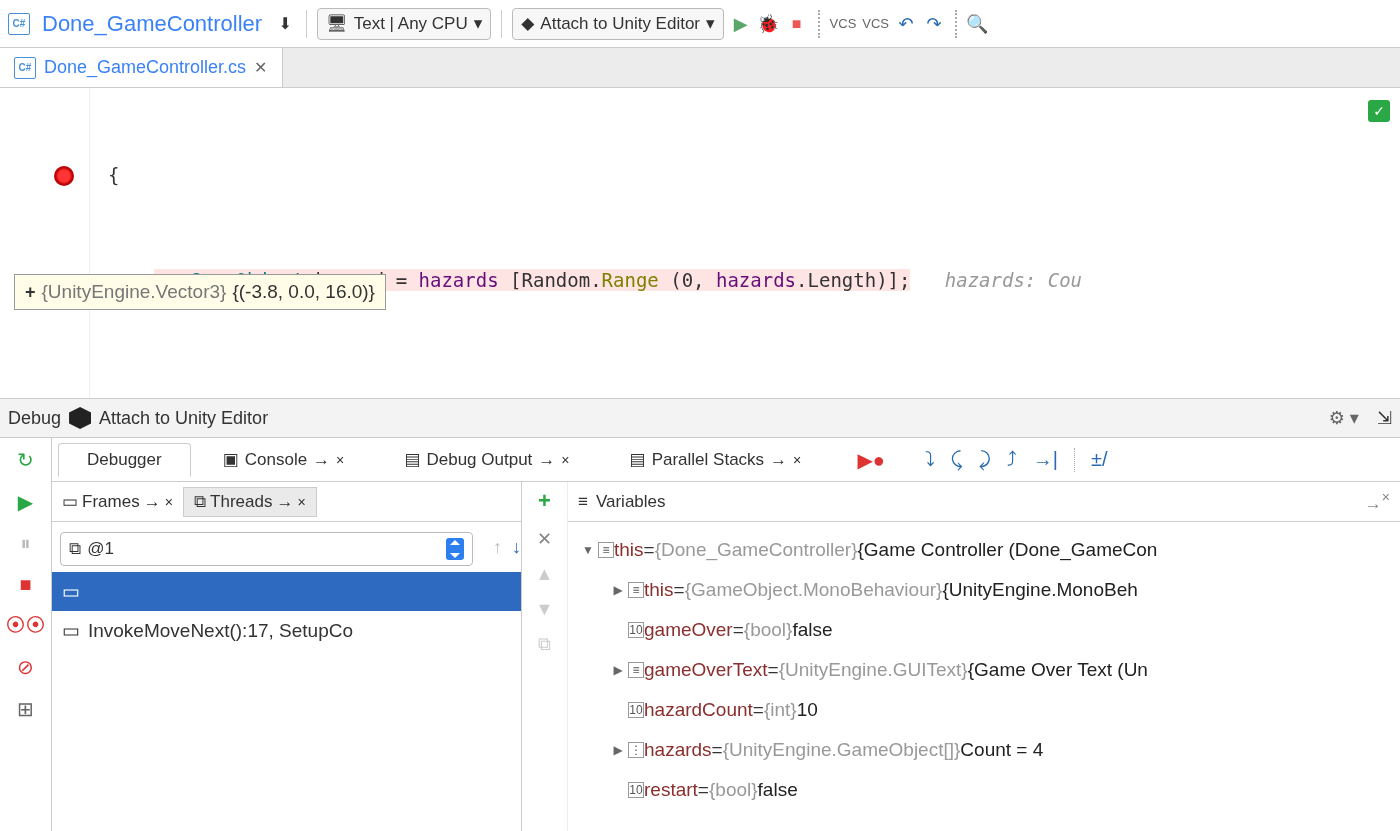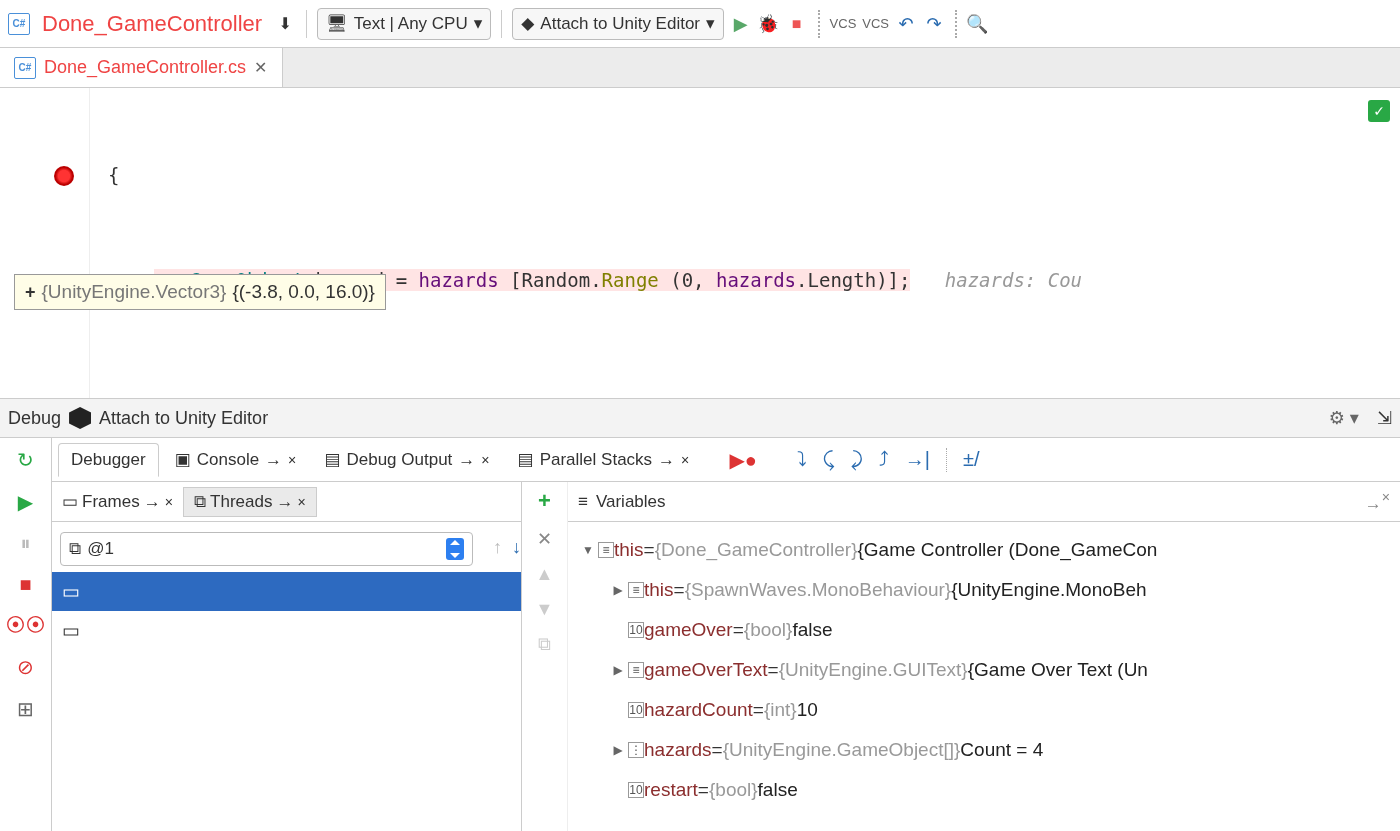--- a/index.html
+++ b/index.html
@@ -1,33 +1,33 @@
 <!DOCTYPE html>
 <html><head>
 <meta charset="utf-8">
 <style>
 * { box-sizing: border-box; margin: 0; padding: 0; }
 body { font-family: -apple-system, "Segoe UI", Arial, sans-serif; font-size: 14px; background: #fff; color: #333; overflow: hidden; width: 1400px; height: 831px; }
 .toolbar-top { display: flex; align-items: center; height: 48px; padding: 0 8px; border-bottom: 1px solid #ccc; gap: 6px; }
 .icon-csharp { width: 22px; height: 22px; background: #fff; border: 1px solid #4a90d9; border-radius: 2px; display: flex; align-items: center; justify-content: center; font-size: 10px; color: #4a90d9; font-weight: bold; }
-.breadcrumb-link { color: #ef4444; font-size: 22px; padding: 0 6px; }
+.breadcrumb-link { color: #3b82f6; font-size: 22px; padding: 0 6px; }
 .tb-btn { height: 32px; display: inline-flex; align-items: center; padding: 0 8px; border: 1px solid #bbb; border-radius: 4px; background: #f7f7f7; gap: 6px; font-size: 17px; }
 .tb-icon { width: 22px; height: 22px; display: inline-flex; align-items: center; justify-content: center; font-size: 16px; }
 .sep { width: 1px; height: 28px; background: #ccc; margin: 0 4px; }
 .dotted-sep { width: 0; height: 28px; border-left: 2px dotted #aaa; margin: 0 4px; }
 .play-icon { color: #59a869; font-size: 18px; }
 .bug-icon { color: #333; font-size: 18px; }
 .stop-icon { color: #e55; font-size: 16px; }
 .vcs-label { font-size: 13px; color: #666; }
 .undo-icon, .redo-icon { color: #2b6cb0; font-size: 18px; }
 .search-icon { font-size: 18px; }
 
 .tabstrip { display: flex; height: 40px; background: #ececec; border-bottom: 1px solid #ccc; align-items: stretch; }
 .tab { display: flex; align-items: center; gap: 8px; padding: 0 14px; background: #fff; border-right: 1px solid #ccc; font-size: 18px; }
-.tab-label { color: #ef4444; }
+.tab-label { color: #3b82f6; }
 .tab-close { font-size: 16px; color: #666; }
 
 .editor-wrap { position: relative; height: 310px; overflow: hidden; }
 .gutter { position: absolute; left: 0; top: 0; width: 90px; height: 100%; background: #fff; border-right: 1px solid #eee; }
 .editor { position: absolute; left: 90px; top: 0; right: 0; height: 100%; font-family: "Menlo","Consolas",monospace; font-size: 19px; line-height: 35px; white-space: pre; overflow: hidden; }
 .code-line { padding-left: 18px; height: 35px; }
 .check-badge { position: absolute; right: 10px; top: 12px; width: 22px; height: 22px; background: #29a845; color: #fff; display: flex; align-items: center; justify-content: center; border-radius: 3px; font-size: 14px; }
 .bp-icon { position: absolute; left: 54px; top: 78px; width: 20px; height: 20px; border-radius: 50%; background: radial-gradient(circle,#f33 40%,#b00 60%); }
 .kw-blue { color: #0000c0; }
 .ident-purple { color: #660e7a; }
@@ -45,21 +45,21 @@
 .push-right { margin-left: auto; }
 
 .debugger-area { display: flex; height: 395px; }
 .left-col { width: 52px; border-right: 1px solid #ccc; display: flex; flex-direction: column; align-items: center; padding-top: 10px; gap: 18px; }
 .lc-icon { font-size: 20px; color: #666; }
 .lc-green { color: #29a845; }
 .lc-red { color: #d33; }
 
 .right-col { flex: 1; display: flex; flex-direction: column; }
 .debugger-tabs { display: flex; align-items: center; height: 44px; border-bottom: 1px solid #ccc; padding: 0 6px; gap: 4px; }
-.dbg-tab { padding: 6px 12px; font-size: 17px; display: flex; align-items: center; gap: 6px; border-radius: 4px 4px 0 0; }
+.dbg-tab { padding: 6px 28px; font-size: 17px; display: flex; align-items: center; gap: 6px; border-radius: 4px 4px 0 0; }
 .dbg-tab.active { background: #fff; border: 1px solid #ccc; border-bottom: 1px solid #fff; }
 .step-btn { font-size: 20px; color: #2b6cb0; padding: 4px 6px; }
 
 .panels-row { display: flex; flex: 1; }
 .frames-panel { width: 470px; border-right: 1px solid #ccc; display: flex; flex-direction: column; }
 .panel-header { display: flex; align-items: center; height: 40px; border-bottom: 1px solid #ccc; font-size: 17px; }
 .subpane-tab { padding: 4px 10px; display: flex; align-items: center; gap: 4px; }
 .subpane-tab.active { background: #eaeaea; border: 1px solid #ccc; }
 .thread-dropdown { margin: 10px 8px 6px 8px; height: 34px; border: 1px solid #bbb; border-radius: 4px; display: flex; align-items: center; padding: 0 8px; font-size: 17px; }
 .dd-arrows { margin-left: auto; width: 18px; height: 22px; background: #2d7ff0; border-radius: 3px; position: relative; }
@@ -200,20 +200,21 @@
             <span style="color:#bbb">↑</span>
             <span>↓</span>
           </span>
         </div>
         <div class="frame-list">
           <div class="frame-item selected">
               <span>▭</span>
             </div>
           <div class="frame-item">
               <span>▭</span>
+              <span>InvokeMoveNext():17, SetupCo</span>
             </div>
         </div>
       </div>
 
       <div class="vars-panel">
         <div class="var-side">
           <span class="plus-green">+</span>
           <span>✕</span>
           <span style="color:#ccc">▲</span>
           <span style="color:#ccc">▼</span>
@@ -232,21 +233,21 @@
                 <span class="var-name">this</span>
                 <span> = </span>
                 <span class="var-type">{Done_GameController}</span> 
                 <span class="var-val">{Game Controller (Done_GameCon</span>
               </div>
               <div class="var-row" style="padding-left: 40px;">
                 <span class="tree-toggle">▶</span>
                 <span class="type-icon tiny-icon">≡</span> 
                 <span class="var-name">this</span>
                 <span> = </span>
-                <span class="var-type">{SpawnWaves.MonoBehaviour}</span> 
+                <span class="var-type">{GameObject.MonoBehaviour}</span> 
                 <span class="var-val">{UnityEngine.MonoBeh</span>
               </div>
               <div class="var-row" style="padding-left: 40px;">
                 <span class="tree-toggle"></span>
                 <span class="type-icon tiny-icon">10</span> 
                 <span class="var-name">gameOver</span>
                 <span> = </span>
                 <span class="var-type">{bool}</span> 
                 <span class="var-val">false</span>
               </div>

